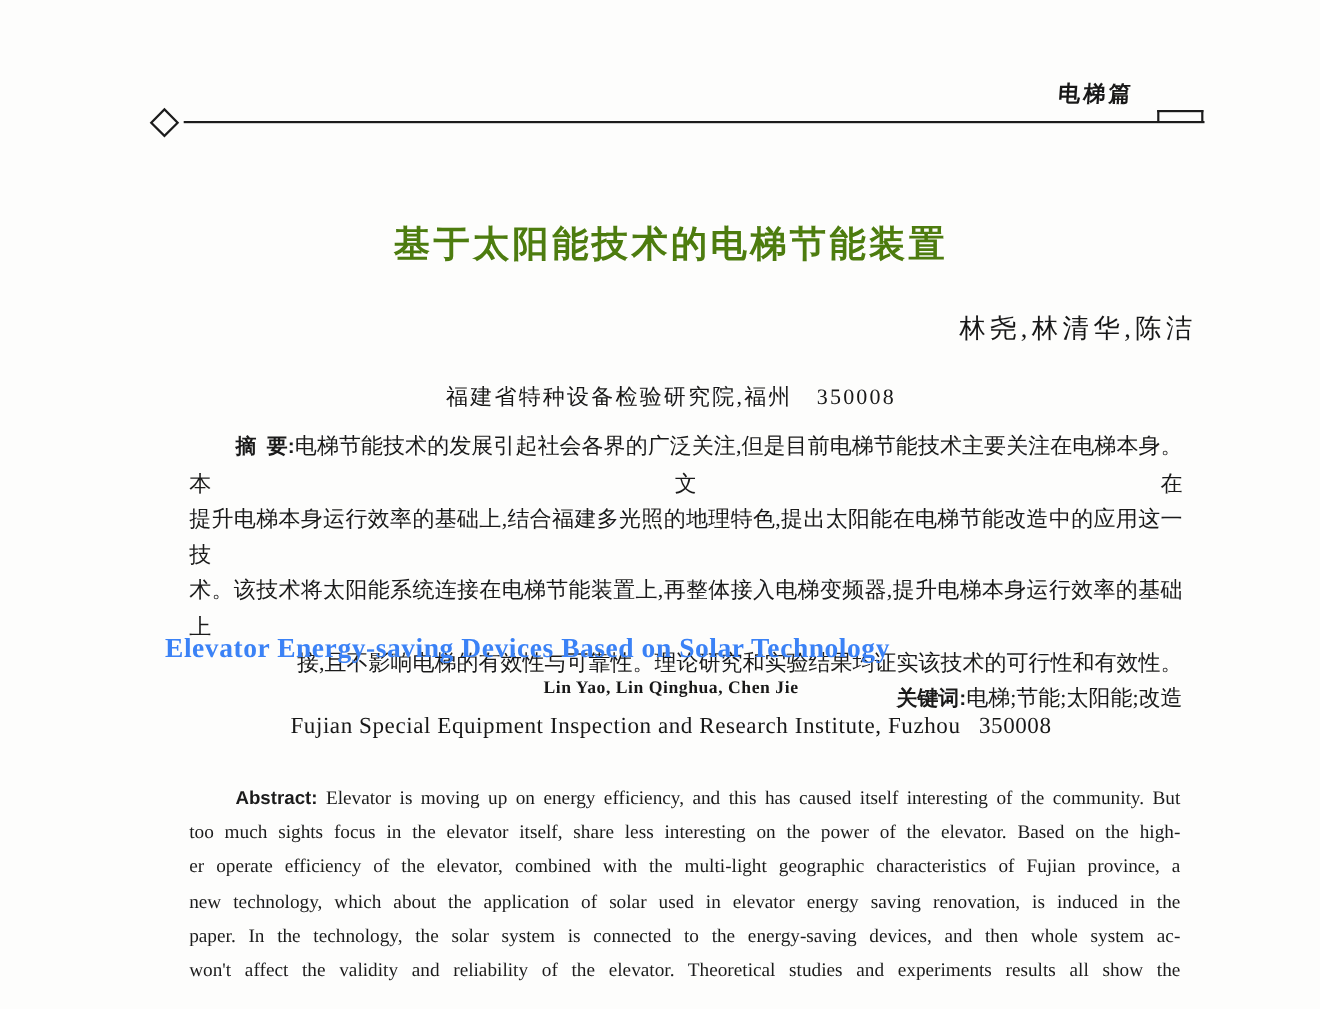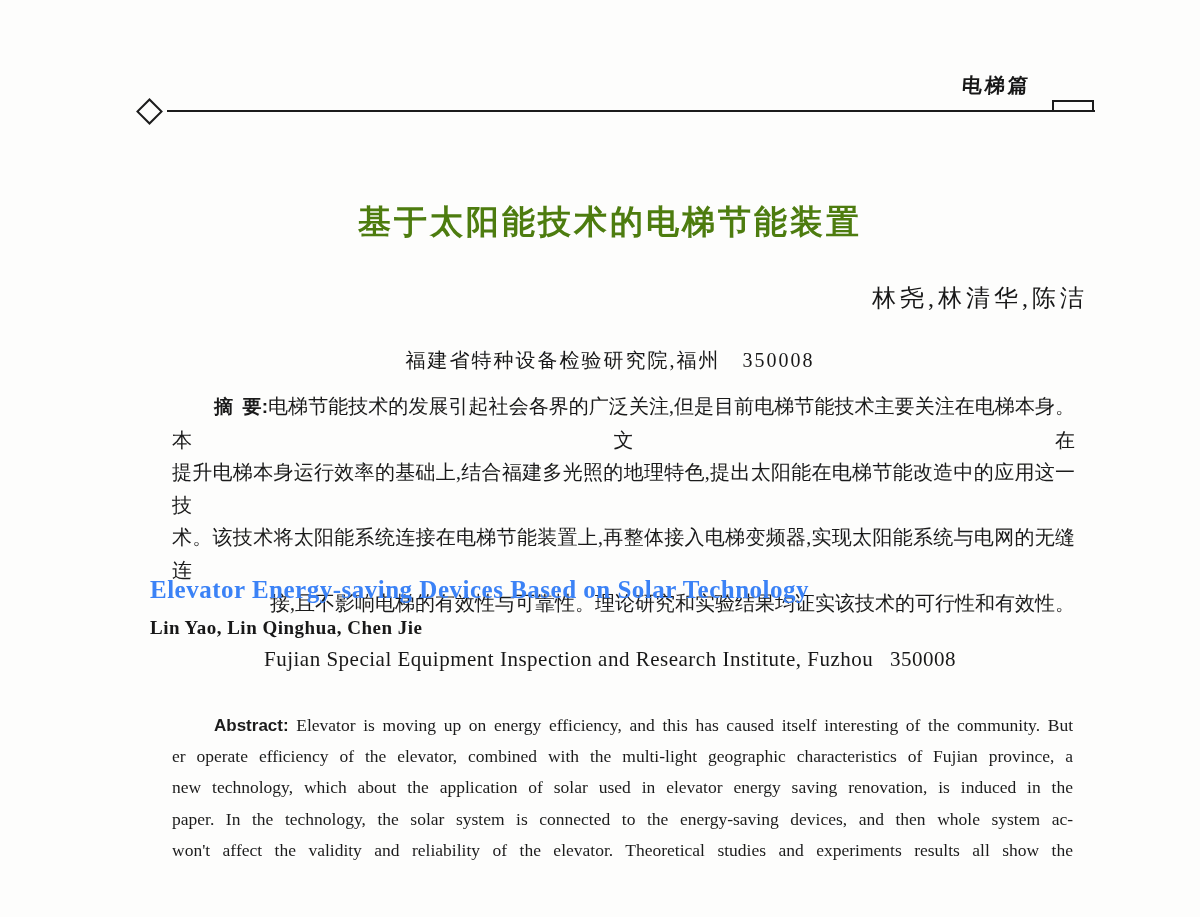--- a/index.html
+++ b/index.html
@@ -67,21 +67,21 @@
   }
 
   
   .en-title {
     top: 576px; left: 150px; width: 920px;
     text-align: left; font-weight: bold; font-size: 25px;
     letter-spacing: 0.5px; color: #3b82f6;
   }
   .en-authors {
     top: 617px; left: 150px; width: 920px;
-    text-align: left; font-weight: bold; font-size: 19px;
+    text-align: center; font-weight: bold; font-size: 16px;
     letter-spacing: 0.5px;
   }
   .en-affiliation {
     top: 647px; left: 150px; width: 920px;
     text-align: center; font-size: 21px; letter-spacing: 0.5px;
   }
 
   .en-abstract {
     top: 710px; left: 172px; width: 901px;
     font-size: 17.5px; line-height: 31.2px;
@@ -97,27 +97,29 @@
 <div class="abs header-tab"></div>
 <div class="abs section-label">电梯篇</div>
 
 <h1 class="abs cn-title">基于太阳能技术的电梯节能装置</h1>
 <div class="abs cn-authors">林尧,林清华,陈洁</div>
 <div class="abs cn-affiliation">福建省特种设备检验研究院,福州　350008</div>
 
 <div class="abs cn-abstract">
   <div class="line jline"><span class="lbl">摘 要:</span><span>电梯节能技术的发展引起社会各界的广泛关注,但是目前电梯节能技术主要关注在电梯本身。本文在</span></div>
   <div class="line jline">提升电梯本身运行效率的基础上,结合福建多光照的地理特色,提出太阳能在电梯节能改造中的应用这一技</div>
-  <div class="line jline">术。该技术将太阳能系统连接在电梯节能装置上,再整体接入电梯变频器,实现太阳能系统与电网的无缝连</div>
+  <div class="line jline">术。该技术将太阳能系统连接在电梯节能装置上,再整体接入电梯变频器,提升电梯本身运行效率的基础上</div>
   <div class="line plain-line">接,且不影响电梯的有效性与可靠性。理论研究和实验结果均证实该技术的可行性和有效性。</div>
+  <div class="line plain-line"><span class="lbl">关键词:</span><span>电梯;节能;太阳能;改造</span></div>
 </div>
 
 <h2 class="abs en-title">Elevator Energy-saving Devices Based on Solar Technology</h2>
 <div class="abs en-authors">Lin Yao, Lin Qinghua, Chen Jie</div>
 <div class="abs en-affiliation">Fujian Special Equipment Inspection and Research Institute, Fuzhou  350008</div>
 
 <div class="abs en-abstract">
   <div class="line jline"><span class="lbl">Abstract:</span><span> Elevator is moving up on energy efficiency, and this has caused itself interesting of the community. But</span></div>
+  <div class="line jline">too much sights focus in the elevator itself, share less interesting on the power of the elevator. Based on the high-</div>
   <div class="line jline">er operate efficiency of the elevator, combined with the multi-light geographic characteristics of Fujian province, a</div>
   <div class="line jline">new technology, which about the application of solar used in elevator energy saving renovation, is induced in the</div>
   <div class="line jline">paper. In the technology, the solar system is connected to the energy-saving devices, and then whole system ac-</div>
   <div class="line jline">won't affect the validity and reliability of the elevator. Theoretical studies and experiments results all show the</div>
 </div>
 
 </body></html>

